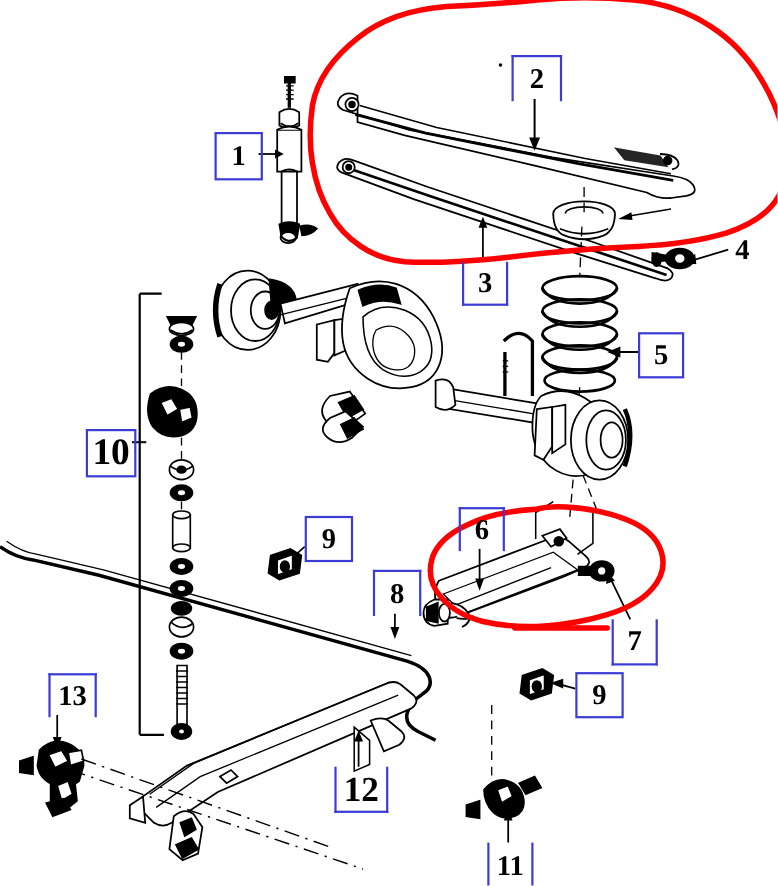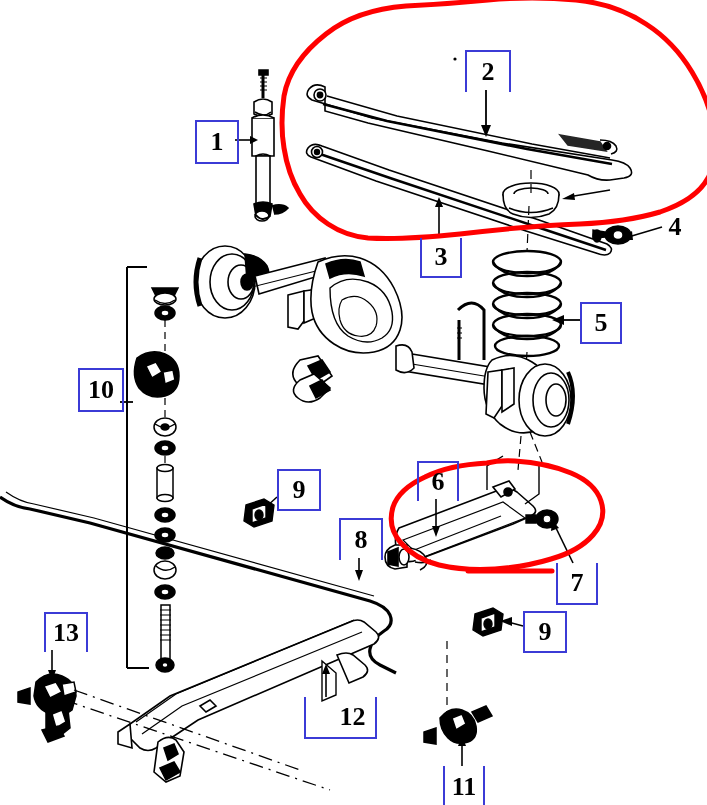--- a/index.html
+++ b/index.html
@@ -20,25 +20,25 @@
   .lbl-4{left:662px;top:212px;width:26px;height:30px;font-size:26px;}
   .lbl-5{left:580px;top:302px;width:38px;height:38px;font-size:26px;}
   .lbl-6{left:417px;top:461px;width:38px;height:38px;font-size:26px;
          border-bottom:none;}
   .lbl-7{left:556px;top:563px;width:38px;height:40px;font-size:26px;
          border-top:none;}
   .lbl-8{left:339px;top:518px;width:40px;height:40px;font-size:26px;
          border-bottom:none;}
   .lbl-9a{left:277px;top:469px;width:40px;height:38px;font-size:26px;}
   .lbl-9b{left:523px;top:611px;width:40px;height:38px;font-size:26px;}
-  .lbl-10{left:78px;top:368px;width:42px;height:40px;font-size:26px;}
+  .lbl-10{left:78px;top:390px;width:42px;height:40px;font-size:34px;}
   .lbl-11{left:443px;top:766px;width:38px;height:42px;font-size:26px;
           border-top:none;}
-  .lbl-12{left:304px;top:697px;width:45px;height:40px;font-size:26px;
-          border-top:none;padding-left:24px;}
+  .lbl-12{left:304px;top:697px;width:45px;height:40px;font-size:32px;
+          border-top:none;}
   .lbl-13{left:44px;top:612px;width:40px;height:38px;font-size:26px;
           border-bottom:none;}
 </style>
 </head>
 <body>
 
 <div id="stage">
 
 <svg width="707" height="805" viewBox="0 0 707 805">
 

